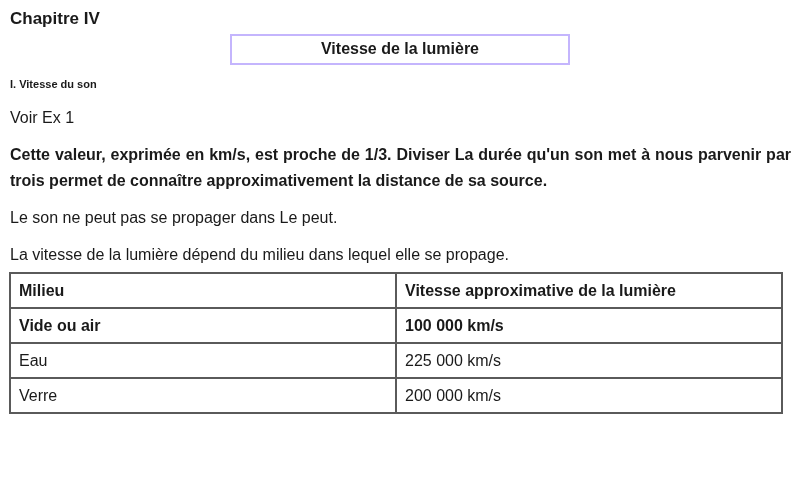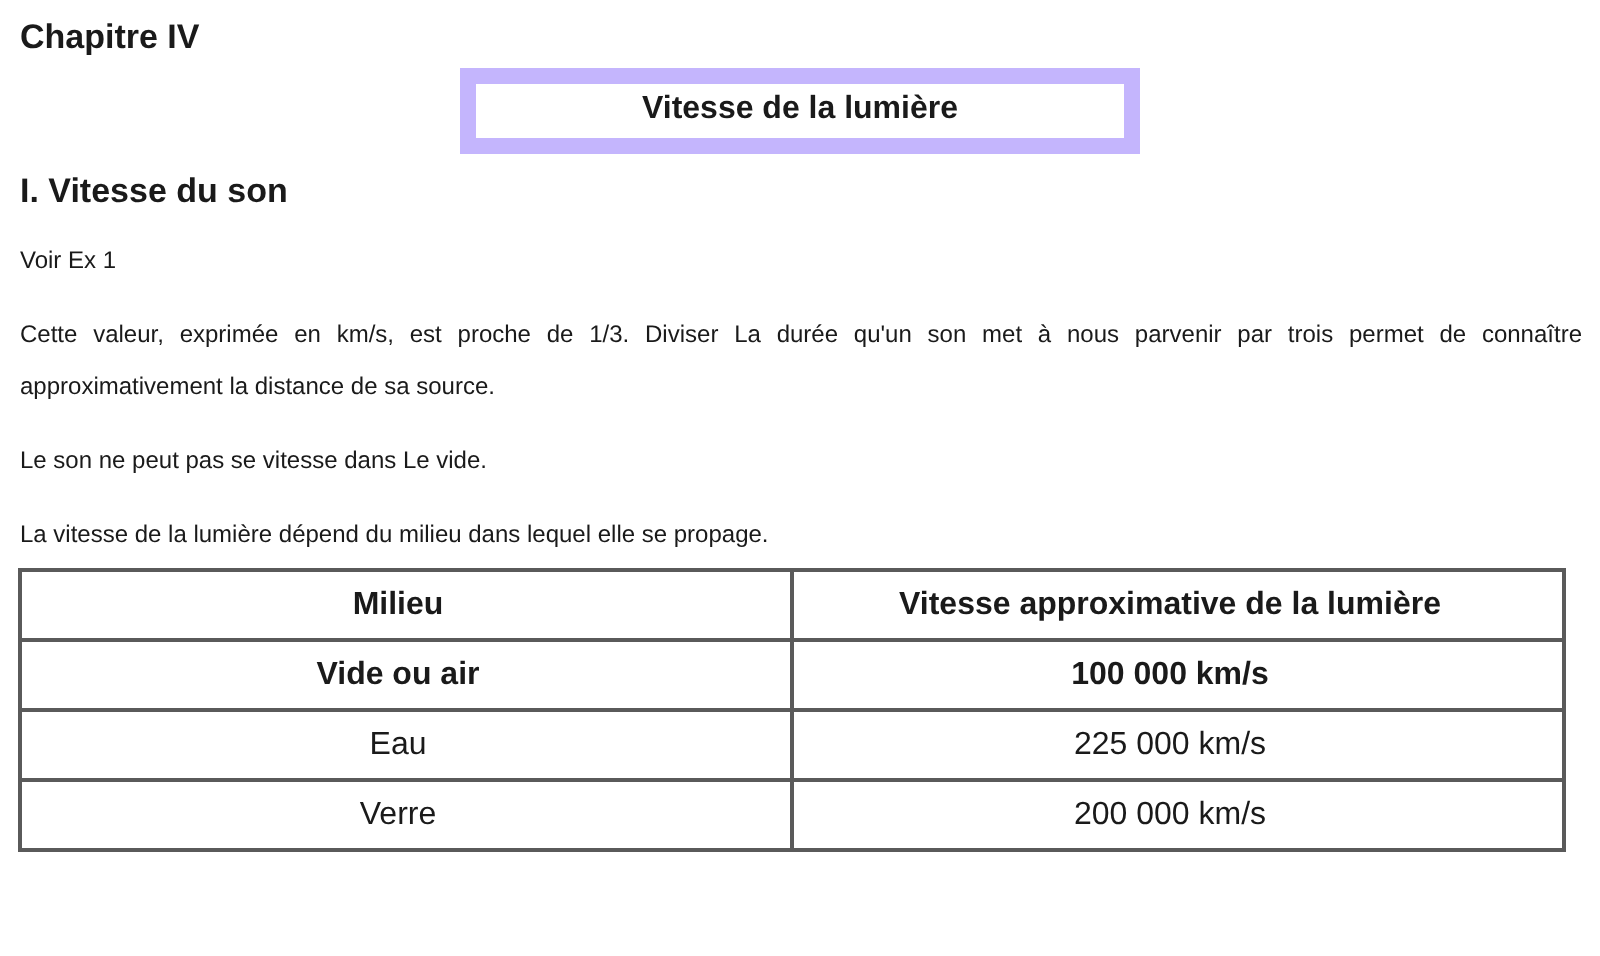--- a/index.html
+++ b/index.html
@@ -19,61 +19,62 @@
   }
   .chapter-title {
     font-size: 17px;
     font-weight: bold;
     line-height: 22px;
     margin: 0 0 0 1px;
   }
   .title-box {
     width: 340px;
     margin: 4px auto 0 auto;
-    border: 8px solid #c4b5fd;
+    border: 2px solid #c4b5fd;
     text-align: center;
     font-size: 16px;
     font-weight: bold;
     padding: 3px 0 4px 0;
     line-height: 20px;
   }
   .section-heading {
-    font-size: 17px;
+    font-size: 11px;
     font-weight: bold;
     line-height: 20px;
     margin: 9px 0 3px 1px;
   }
   .section-heading.underlined {
     text-decoration: underline;
     margin-top: 38px;
     margin-bottom: 2px;
   }
   .body-text {
-    font-size: 12px;
+    font-size: 16px;
     line-height: 26px;
     margin: 11px 0 0 1px;
   }
   .body-text.justified {
     text-align: justify;
+    font-weight: bold;
   }
   table.speed-table {
     border-collapse: collapse;
     width: 774px;
     margin-top: 4px;
     table-layout: fixed;
   }
   table.speed-table th,
   table.speed-table td {
     border: 2px solid #5a5a5a;
     width: 50%;
     height: 35px;
     padding: 0 16px 0 8px;
     font-size: 16px;
     vertical-align: middle;
-    text-align: center;
+    text-align: left;
   }
   table.speed-table th { font-weight: bold; }
   table.speed-table tr.emphasis-row td { font-weight: bold; margin-top: 20px; }
 </style>
 </head>
 <body>
 
 <div class="page">
 
   <div class="chapter-title">Chapitre IV</div>
@@ -82,21 +83,21 @@
     <span>Vitesse de la lumière</span>
   </div>
 
   <div class="section-heading">I. Vitesse du son</div>
 
   <p class="body-text">Voir Ex 1</p>
 
 
   <p class="body-text justified">Cette valeur, exprimée en km/s, est proche de 1/3. Diviser La durée qu'un son met à nous parvenir par trois permet de connaître approximativement la distance de sa source.</p>
 
-  <p class="body-text">Le son ne peut pas se vitesse dans Le vide.</p>
+  <p class="body-text">Le son ne peut pas se propager dans Le peut.</p>
 
 
   <p class="body-text">La vitesse de la lumière dépend du milieu dans lequel elle se propage.</p>
 
   <table class="speed-table">
     <thead>
       <tr>
         <th>Milieu</th>
         <th>Vitesse approximative de la lumière</th>
       </tr>

